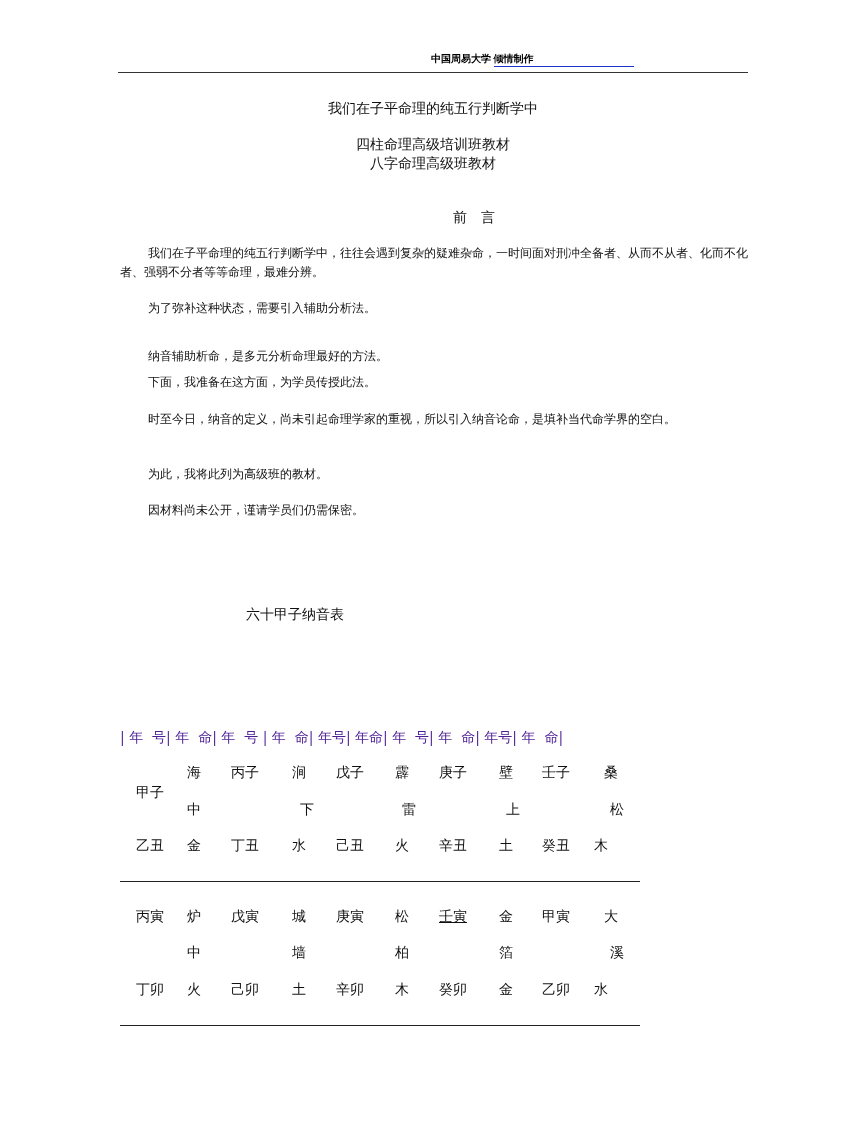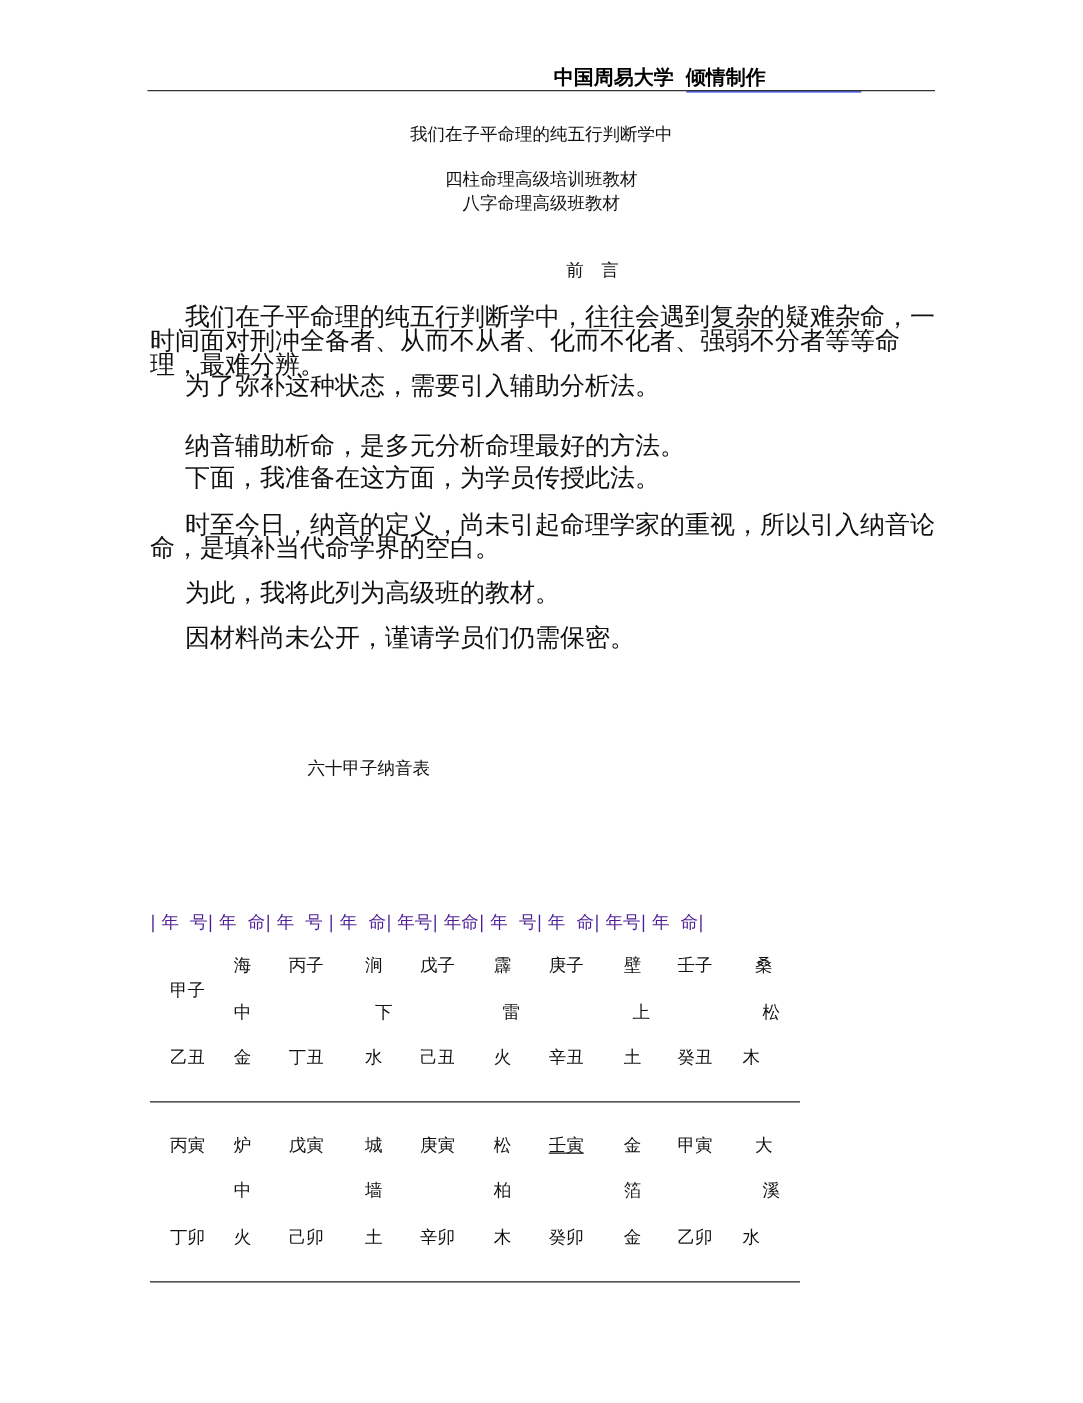--- a/index.html
+++ b/index.html
@@ -18,25 +18,25 @@
     .header {
       position: absolute;
       left: 118px;
       top: 50px;
       width: 630px;
       height: 22px;
       border-bottom: 1.5px solid #333;
     }
     .header-text {
       position: absolute;
-      left: 325px;
+      left: 313px;
       top: 2px;
-      font-family: Liberation Mono, monospace;
+      font-family: Liberation Serif, serif;
       font-weight: bold;
-      font-size: 16px;
+      font-size: 10px;
       color: #000;
       white-space: nowrap;
     }
     .header-link {
       display: inline-block;
       min-width: 140px;
       border-bottom: 1.5px solid #1a33cc;
       color: #000;
       text-decoration: none;
     }
@@ -45,21 +45,21 @@
       left: 0;
       width: 866px;
       text-align: center;
       font-size: 14px;
       line-height: 19px;
     }
     .para {
       position: absolute;
       left: 120px;
       width: 630px;
-      font-size: 20px;
+      font-size: 12px;
       line-height: 19px;
       text-indent: 28px;
     }
     .table-title {
       position: absolute;
       left: 246px;
       top: 606px;
       font-size: 14px;
     }
     .table-header {

